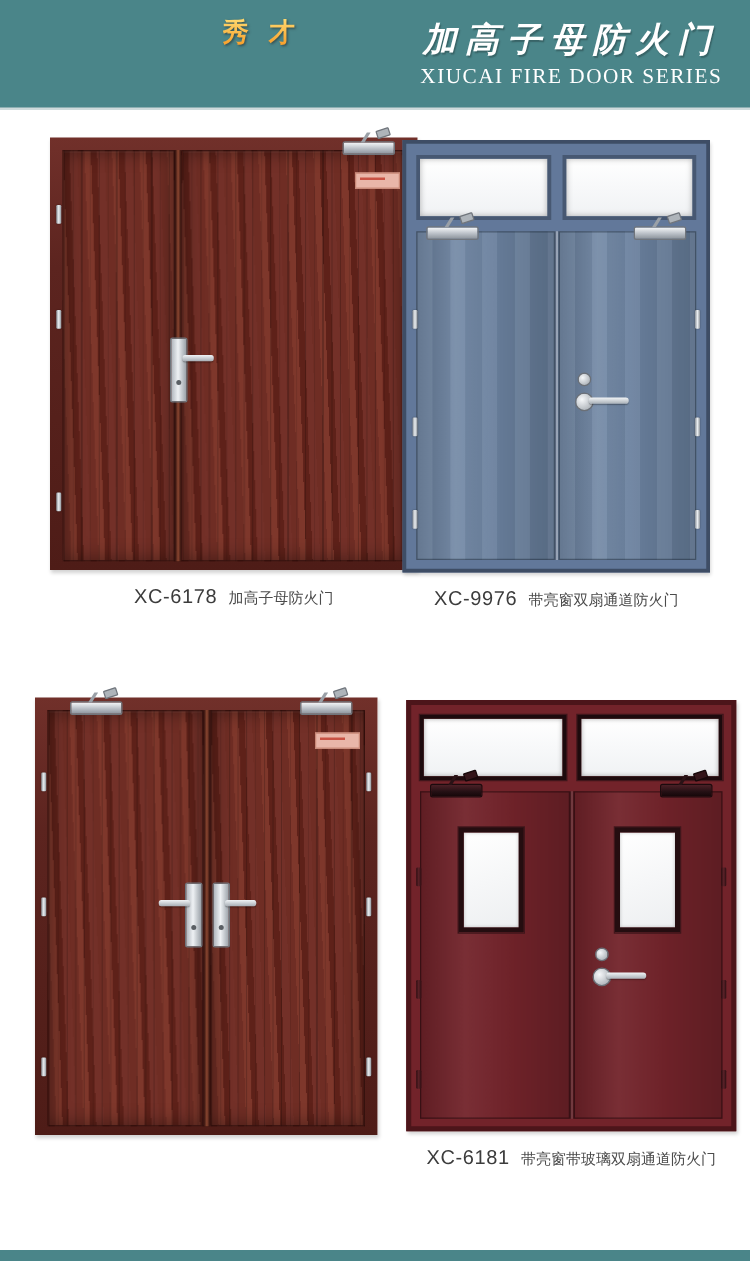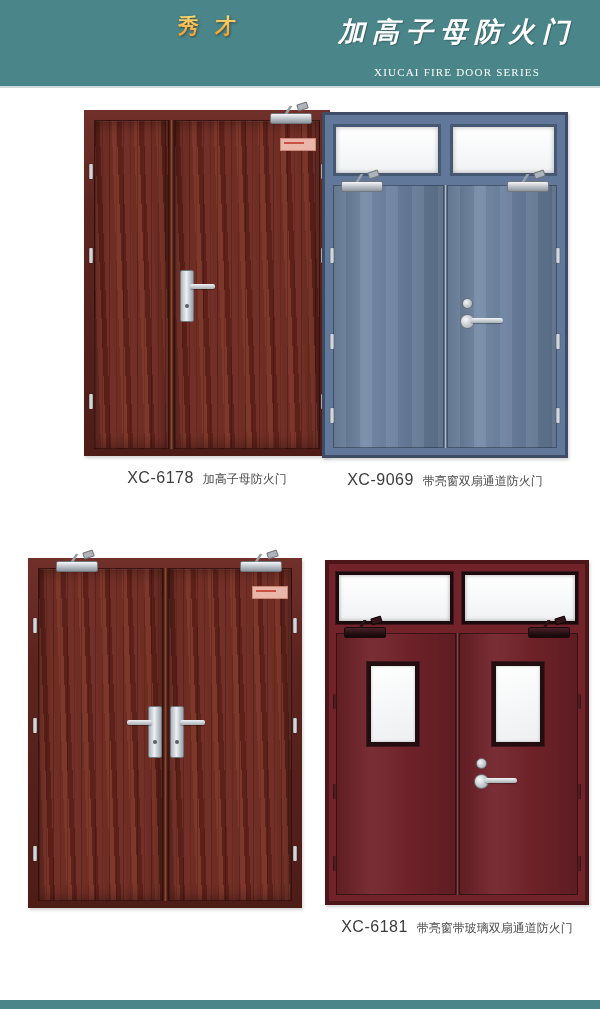--- a/index.html
+++ b/index.html
@@ -16,21 +16,21 @@
           -webkit-background-clip:text;background-clip:text;color:transparent;
           filter:drop-shadow(1px 2px 1px rgba(30,20,20,.55));}
   .logo-cn{position:absolute;left:92px;top:6px;font-size:21px;font-weight:bold;letter-spacing:16px;
           font-family:"DejaVu Serif",serif;white-space:nowrap;
           background:linear-gradient(180deg,#FFE27A,#F7941D);
           -webkit-background-clip:text;background-clip:text;color:transparent;
           filter:drop-shadow(1px 1px 1px rgba(30,20,20,.5));}
   .series{position:absolute;right:18px;top:14px;width:250px;text-align:center;color:#ffffff;}
   .series-cn{font-family:"DejaVu Serif",serif;font-style:italic;font-size:27px;font-weight:bold;
           letter-spacing:7px;white-space:nowrap;text-shadow:1px 1px 1px rgba(0,0,0,.25);}
-  .series-en{font-family:"Liberation Serif",serif;font-size:11px;letter-spacing:1.2px;margin-top:16px;white-space:nowrap;}
+  .series-en{font-family:"Liberation Serif",serif;font-size:17px;letter-spacing:1.2px;margin-top:1px;white-space:nowrap;}
 
   
   .figure{position:absolute;}
   .door{position:relative;width:100%;box-shadow:1px 2px 3px rgba(0,0,0,.18);}
   .caption{margin-top:13px;text-align:center;white-space:nowrap;color:var(--label-text,#3C3C3C);}
   .model{font-size:16px;letter-spacing:.5px;}
   .cname{font-size:12px;margin-left:9px;color:#4b4b4b;}
 
   
   .hinge{position:absolute;width:4px;height:15px;border-radius:1px;
@@ -110,21 +110,21 @@
   <div class="header">
     <div class="logo">
       <div class="logo-cn">秀才</div>
     </div>
     <div class="series">
       <div class="series-cn">加高子母防火门</div>
       <div class="series-en">XIUCAI FIRE DOOR SERIES</div>
     </div>
   </div>
 
-  <div class="figure" style="left:40px;top:110px;width:246px;margin-left:44px;">
+  <div class="figure" style="left:40px;top:110px;width:294px;">
     <div class="door" style="height:346px;">
       <div class="wood-frame">
         <span class="hinge" style="left:5px;top:54px;"></span>
         <span class="hinge" style="left:5px;top:138px;"></span>
         <span class="hinge" style="left:5px;top:284px;"></span>
         <span class="hinge" style="right:5px;top:54px;"></span>
         <span class="hinge" style="right:5px;top:138px;"></span>
         <span class="hinge" style="right:5px;top:284px;"></span>
       </div>
       <div class="wood-leaves">
@@ -166,21 +166,21 @@
           <div class="lever-set" style="left:12px;top:128px;">
             <span class="rose"></span>
               <span class="bar"></span>
           </div>
         </div>
       </div>
       <span class="closer" style="top:66px;left:16px;"></span>
       <span class="closer" style="top:66px;right:16px;"></span>
     </div>
     <div class="caption">
-      <span class="model">XC-9069</span><span class="cname">带亮窗双扇通道防火门</span>
+      <span class="model">XC-9976</span><span class="cname">带亮窗双扇通道防火门</span>
     </div>
   </div>
 
   <div class="figure" style="left:28px;top:558px;width:274px;">
     <div class="door" style="height:350px;">
       <div class="wood-frame">
         <span class="hinge" style="left:5px;top:60px;"></span>
         <span class="hinge" style="left:5px;top:160px;"></span>
         <span class="hinge" style="left:5px;top:288px;"></span>
         <span class="hinge" style="right:5px;top:60px;"></span>

